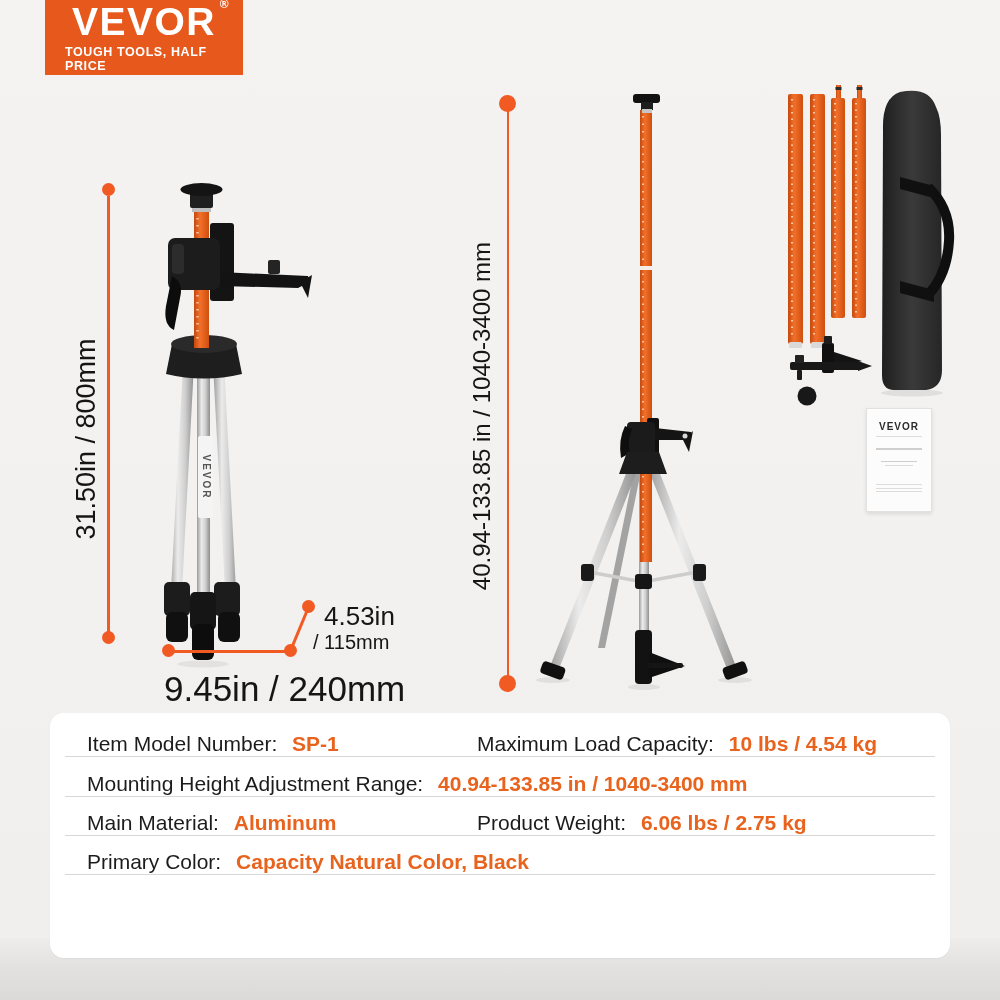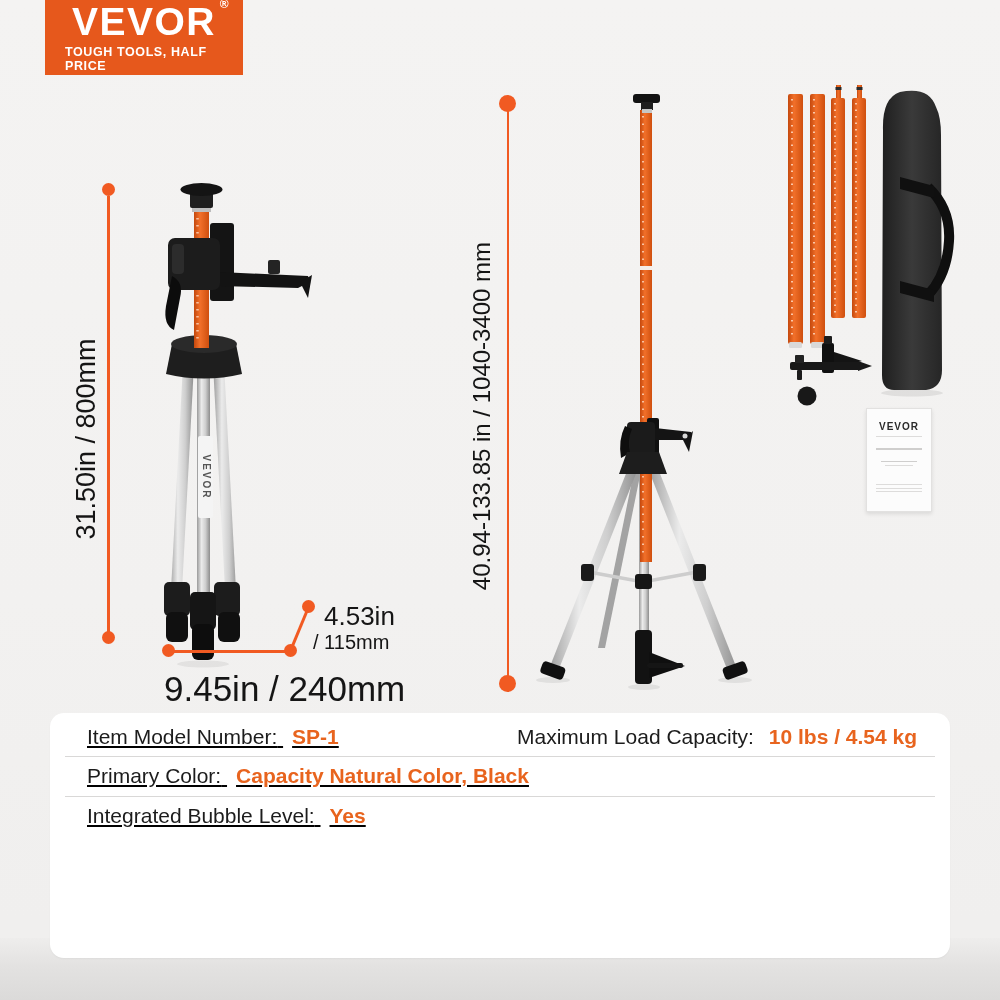--- a/index.html
+++ b/index.html
@@ -59,28 +59,27 @@
   .manual .m-gap { height:8px; }
   
   .spec-panel {
     position:absolute; left:50px; top:713px; width:900px; height:245px;
     background:#ffffff; border-radius:14px; z-index:4;
     padding:5px 15px 0 15px;
     box-shadow:0 1px 2px rgba(0,0,0,0.04);
   }
   .spec-row {
     position:relative; height:39.3px;
-    display:flex; align-items:center;
+    display:flex; align-items:flex-end;
     border-bottom:1.5px solid #d9d8d7;
     font-size:21px;
-    text-decoration:underline;
   }
   .spec-row.last { border-bottom:none; }
   .spec-cell { padding-left:22px; white-space:nowrap; }
-  .spec-cell.cell2 { position:absolute; left:452px; padding-left:0; }
+  .spec-cell.cell2 { position:absolute; left:412px; padding-left:0; }
   .spec-label { color:#1c1c1c; }
   .spec-value { color:#E8641E; font-weight:bold; margin-left:9px; }
 </style>
 </head>
 <body>
 
 <div class="canvas">
   <div class="floor"></div>
 
   <div class="logo">
@@ -290,24 +289,34 @@
         <span class="spec-label">Item Model Number:</span>
         <span class="spec-value">SP-1</span>
       </div>
       <div class="spec-cell cell2">
         <span class="spec-label">Maximum Load Capacity:</span>
         <span class="spec-value">10 lbs / 4.54 kg</span>
       </div>
     </div>
     <div class="spec-row">
       <div class="spec-cell">
+        <span class="spec-label">Mounting Height Adjustment Range:</span>
+        <span class="spec-value">40.94-133.85 in / 1040-3400 mm</span>
+      </div>
+    </div>
+    <div class="spec-row">
+      <div class="spec-cell">
+        <span class="spec-label">Main Material:</span>
+        <span class="spec-value">Aluminum</span>
+      </div>
+      <div class="spec-cell cell2">
+        <span class="spec-label">Product Weight:</span>
+        <span class="spec-value">6.06 lbs / 2.75 kg</span>
+      </div>
+    </div>
+    <div class="spec-row">
+      <div class="spec-cell">
         <span class="spec-label">Primary Color:</span>
         <span class="spec-value">Capacity Natural Color, Black</span>
       </div>
     </div>
-    <div class="spec-row last">
-      <div class="spec-cell">
-        <span class="spec-label">Integrated Bubble Level:</span>
-        <span class="spec-value">Yes</span>
-      </div>
-    </div>
   </div>
 </div>
 
 </body></html>

